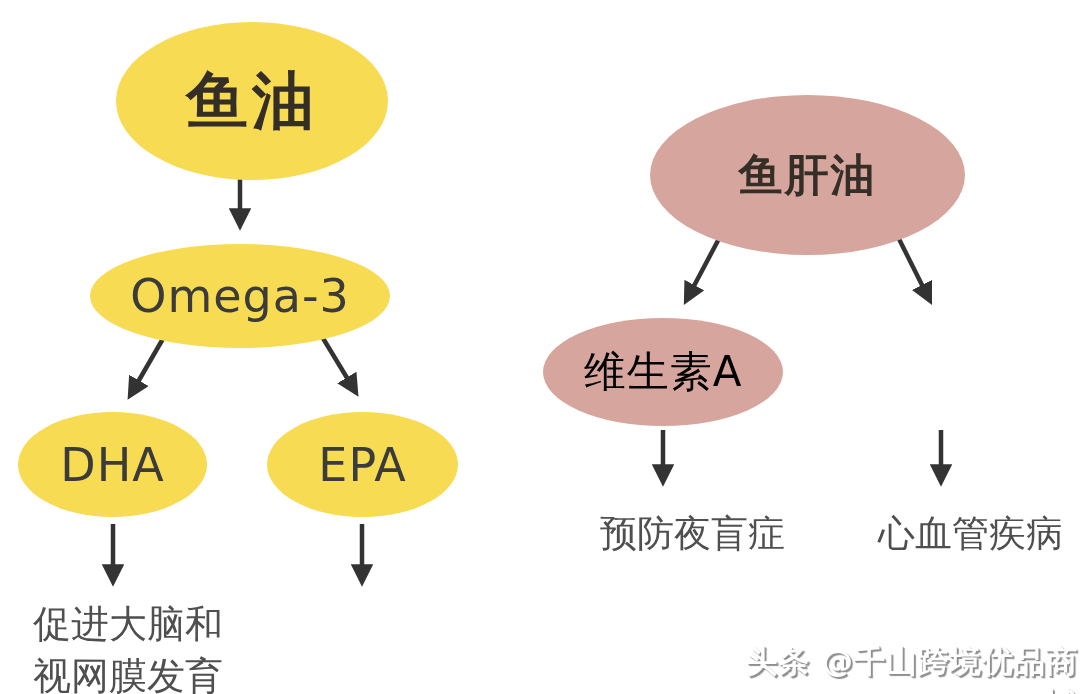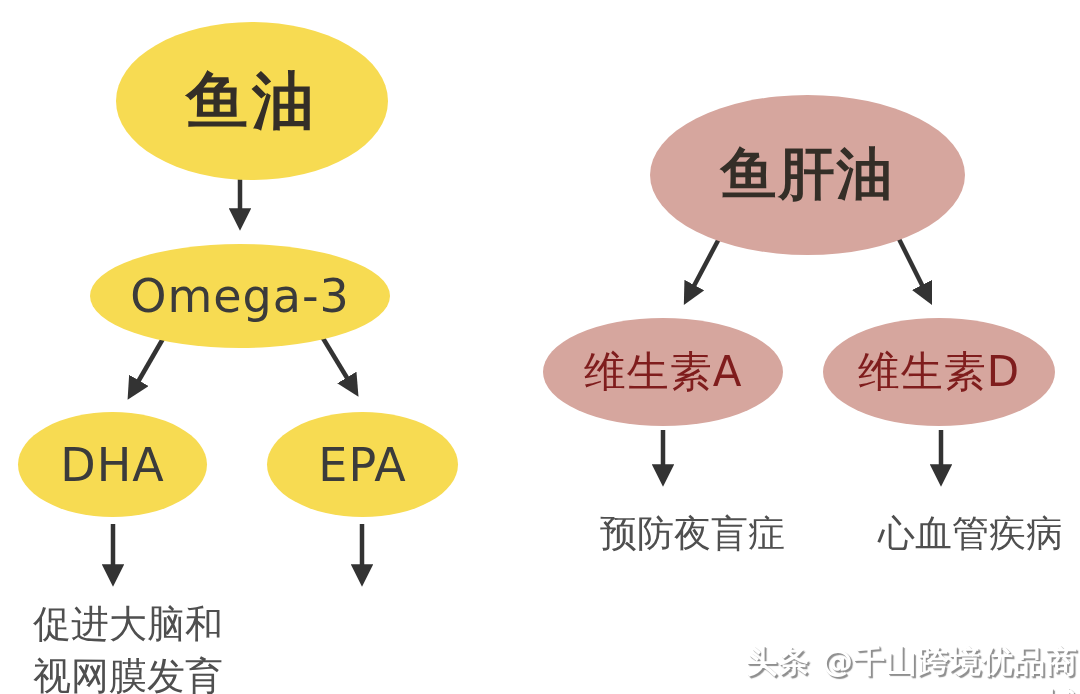--- a/index.html
+++ b/index.html
@@ -17,28 +17,28 @@
     text-align:center;
   }
   .yellow{background:#F7DB52;}
   .pink{background:#D6A69E;}
   .root-label{
     font-weight:bold;
     color:#342e27;
     letter-spacing:4px;
   }
   .fish-oil-label{font-size:62px;}
-  .fish-liver-oil-label{font-size:56px;letter-spacing:2px;}
+  .fish-liver-oil-label{font-size:44px;letter-spacing:2px;}
   .latin-label{
     color:#3b3b3b;
     font-size:46px;
     letter-spacing:1px;
   }
   .vit-label{
-    color:#7f1d1d;
+    color:#000000;
     font-size:42px;
     letter-spacing:1px;
   }
   .effect{
     position:absolute;
     color:#4f4f4f;
     text-align:right;
     white-space:pre-line;
     line-height:1.38;
   }
@@ -100,23 +100,20 @@
 
 
   <div class="node pink" style="left:650px;top:95px;width:315px;height:160px;">
     <span class="root-label fish-liver-oil-label">鱼肝油</span>
   </div>
 
   <div class="node pink" style="left:543px;top:318px;width:240px;height:108px;">
     <span class="vit-label">维生素A</span>
   </div>
 
-  <div class="node pink" style="left:823px;top:318px;width:232px;height:108px;">
-    <span class="vit-label">维生素D</span>
-  </div>
 
   <div class="effect effect-big" style="left:545px;top:508px;width:240px;">预防夜盲症</div>
 
   <div class="effect effect-big" style="left:823px;top:508px;width:240px;">心血管疾病</div>
 
   <div class="watermark">头条 @千山跨境优品商城</div>
 
 </div>
 
 </body></html>

